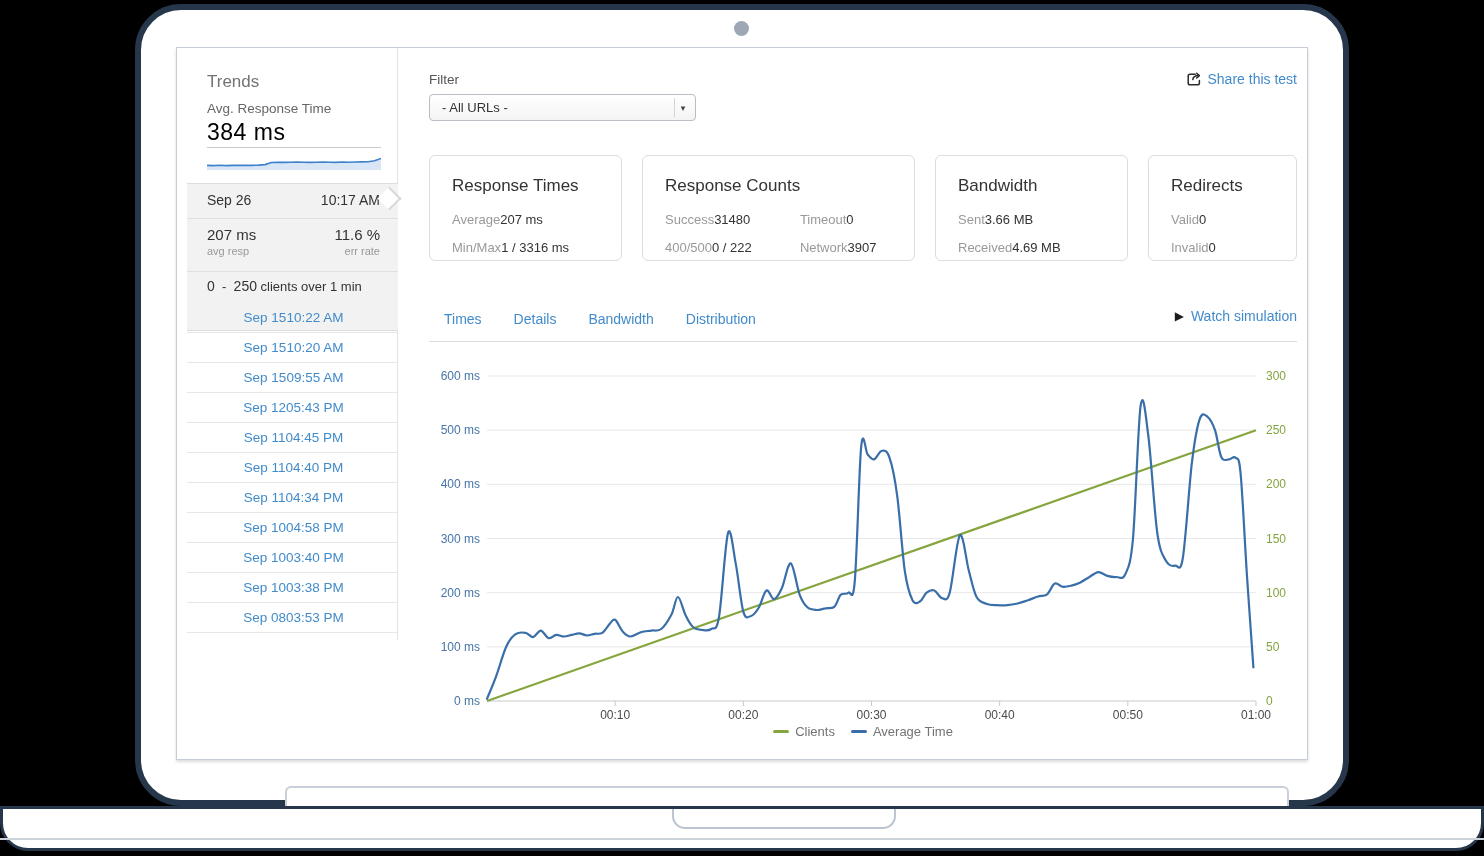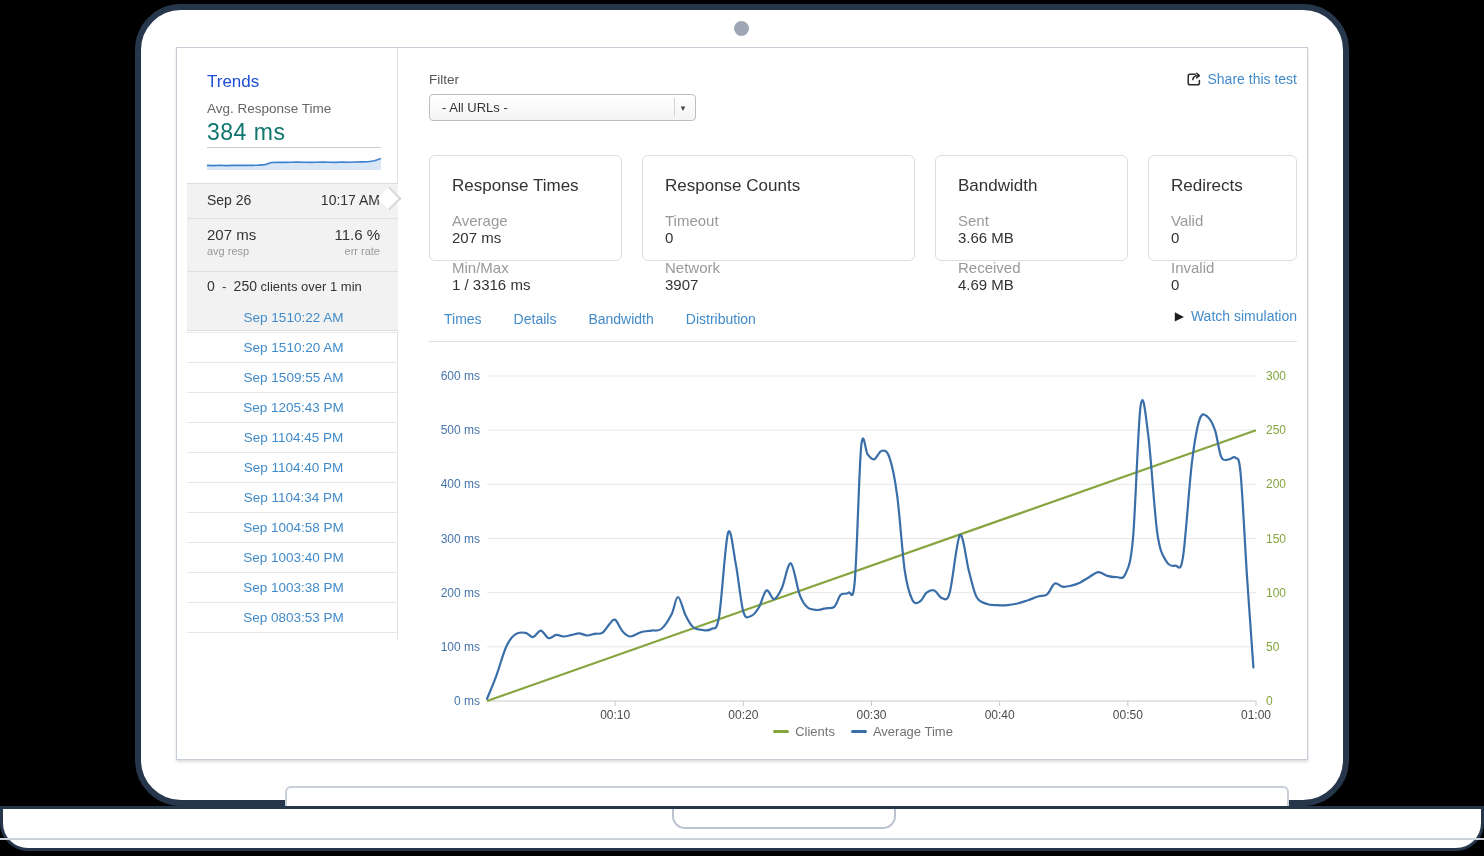--- a/index.html
+++ b/index.html
@@ -19,23 +19,23 @@
   .base-lip{left:0;top:838px;width:1484px;height:0;border-top:2px solid #ccd2da;}
   .base-notch{left:672px;top:809px;width:224px;height:20px;background:#fff;
     border:2px solid #bcc4cf;border-top:none;border-radius:0 0 13px 13px;box-sizing:border-box;}
 
   
   .app-window{left:176px;top:47px;width:1132px;height:713px;background:#fff;
     border:1px solid #c7cdd6;box-shadow:0 2px 3px rgba(0,0,0,.14);box-sizing:border-box;}
 
   
   .sidebar{left:0;top:0;width:220px;height:592px;border-right:1px solid #e2e2e2;}
-  .trends-title{left:30px;top:24px;font-size:17px;color:#1d4ed8;}
+  .trends-title{left:30px;top:24px;font-size:17px;color:#737373;}
   .metric-label{left:30px;top:53px;font-size:13.5px;color:#666;}
-  .metric-value{left:30px;top:71px;font-size:23px;color:#0f766e;letter-spacing:.5px;}
+  .metric-value{left:30px;top:71px;font-size:23px;color:#000000;letter-spacing:.5px;}
   .spark-rule{left:30px;top:99px;width:174px;border-top:1px solid #c9c9c9;}
   .sparkline{left:30px;top:103px;}
 
   .selected-run{left:10px;top:135px;width:211px;height:148px;background:#f2f2f2;
     border-top:1px solid #ddd;border-bottom:1px solid #ddd;box-sizing:border-box;}
   .sel-row1{left:20px;right:18px;top:8px;display:flex;justify-content:space-between;
     font-size:14px;color:#333;}
   .sel-hr1{left:0;right:0;top:34px;border-top:1px solid #e0e0e0;}
   .sel-vals{left:20px;right:18px;top:42px;display:flex;justify-content:space-between;
     font-size:15px;color:#333;}
@@ -62,21 +62,21 @@
   .url-select .sel-arrow{position:absolute;right:4px;top:3px;bottom:3px;width:16px;
     border-left:1px solid #d4d4d4;display:flex;align-items:center;justify-content:center;
     font-size:9px;color:#444;}
   .share-link{right:0;top:23px;display:flex;align-items:center;gap:6px;font-size:14px;
     color:#428bca;cursor:pointer;}
   .share-link svg{display:block;}
 
   .cards-row .card{position:absolute;top:107px;height:106px;border:1px solid #ddd;
     border-radius:6px;background:#fff;box-sizing:border-box;padding:20px 22px;}
   .card h3{margin:0 0 16px 0;font-size:17px;font-weight:400;color:#333;}
-  .kv{display:flex;justify-content:space-between;font-size:15px;margin-bottom:13px;flex-direction:column;}
+  .kv{display:flex;justify-content:flex-start;font-size:13px;margin-bottom:13px;}
   .kv .k{color:#999;}
   .kv .v{color:#333;}
   .card-rt{left:0;width:193px;}
   .card-rc{left:213px;width:273px;}
   .card-rc .cols{display:flex;gap:16px;}
   .card-rc .col1{width:120px;}
   .card-rc .col2{width:93px;}
   .card-bw{left:506px;width:193px;}
   .card-rd{left:719px;width:149px;}
 
@@ -226,20 +226,30 @@
           </div>
         <div class="kv">
             <span class="k">Min/Max</span>
             <span class="v">1 / 3316 ms</span>
           </div>
       </div>
 
       <div class="card card-rc">
         <h3>Response Counts</h3>
         <div class="cols">
+          <div class="col1">
+            <div class="kv">
+                <span class="k">Success</span>
+                <span class="v">31480</span>
+              </div>
+            <div class="kv">
+                <span class="k">400/500</span>
+                <span class="v">0 / 222</span>
+              </div>
+          </div>
           <div class="col2">
             <div class="kv">
                 <span class="k">Timeout</span>
                 <span class="v">0</span>
               </div>
             <div class="kv">
                 <span class="k">Network</span>
                 <span class="v">3907</span>
               </div>
           </div>

